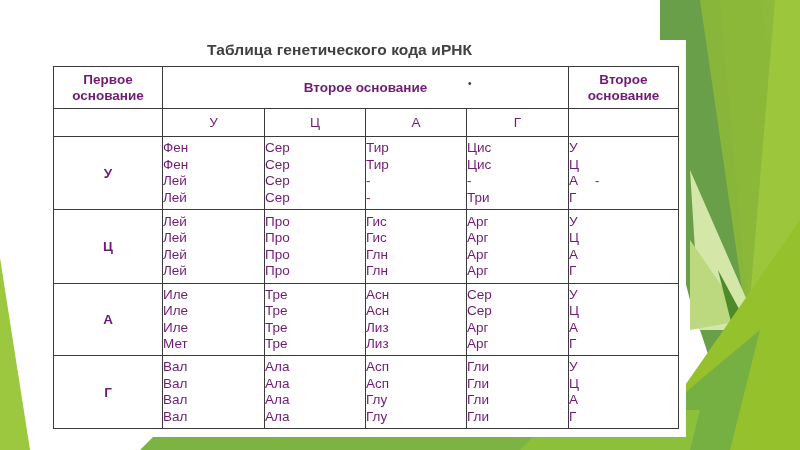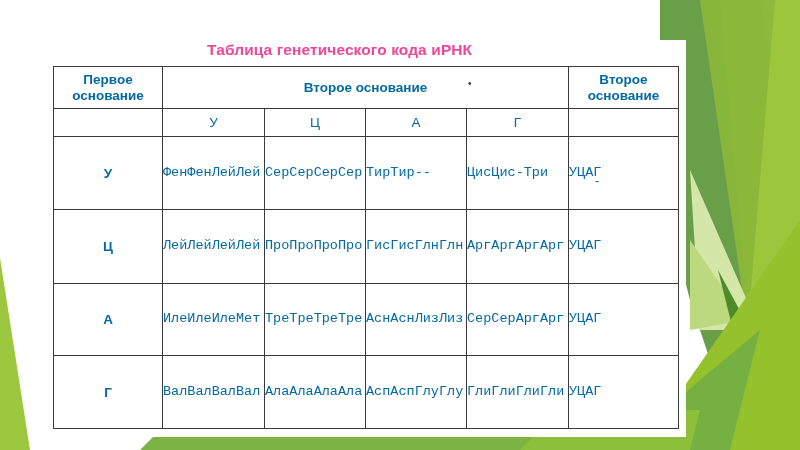--- a/index.html
+++ b/index.html
@@ -11,35 +11,35 @@
   .bg { position: absolute; left: 0; top: 0; width: 800px; height: 450px; }
   .panel {
     position: absolute; left: 28px; top: 40px; width: 658px; height: 397px;
     background: #ffffff;
   }
   .panel-top {
     position: absolute; left: 0; top: 0; width: 660px; height: 40px; background: #ffffff;
   }
   .title {
     position: absolute; left: 207px; top: 41px; width: 390px;
-    font-size: 15.5px; font-weight: bold; color: #ec4899; letter-spacing: 0.1px;
+    font-size: 15.5px; font-weight: bold; color: #404040; letter-spacing: 0.1px;
     white-space: nowrap;
   }
   table.code {
     position: absolute; left: 53px; top: 66px;
-    border-collapse: collapse; color: #0369a1;
+    border-collapse: collapse; color: #701a75;
     table-layout: fixed;
   }
   table.code td {
     border: 1.6px solid #3a3a3a; padding: 0; text-align: center; vertical-align: middle;
     font-size: 13.5px;
   }
   .hdr { font-weight: bold; font-size: 14px; line-height: 16px; }
   .base-hdr { font-size: 14px; }
-  .stack { display: flex; flex-direction: row; align-items: flex-start; line-height: 16.5px; font-family: Liberation Mono, monospace; }
+  .stack { display: flex; flex-direction: column; align-items: flex-start; line-height: 16.5px; }
   .first-base { font-size: 15px; font-weight: bold; }
   .third { position: relative; }
   .stray { position: absolute; left: 26px; top: 36px; font-size: 13px; }
   .dot { position: absolute; left: 468px; top: 78px; font-size: 10px; color: #333; }
 </style>
 </head>
 <body>
 
 <svg class="bg" viewBox="0 0 800 450" xmlns="http://www.w3.org/2000/svg">
 

